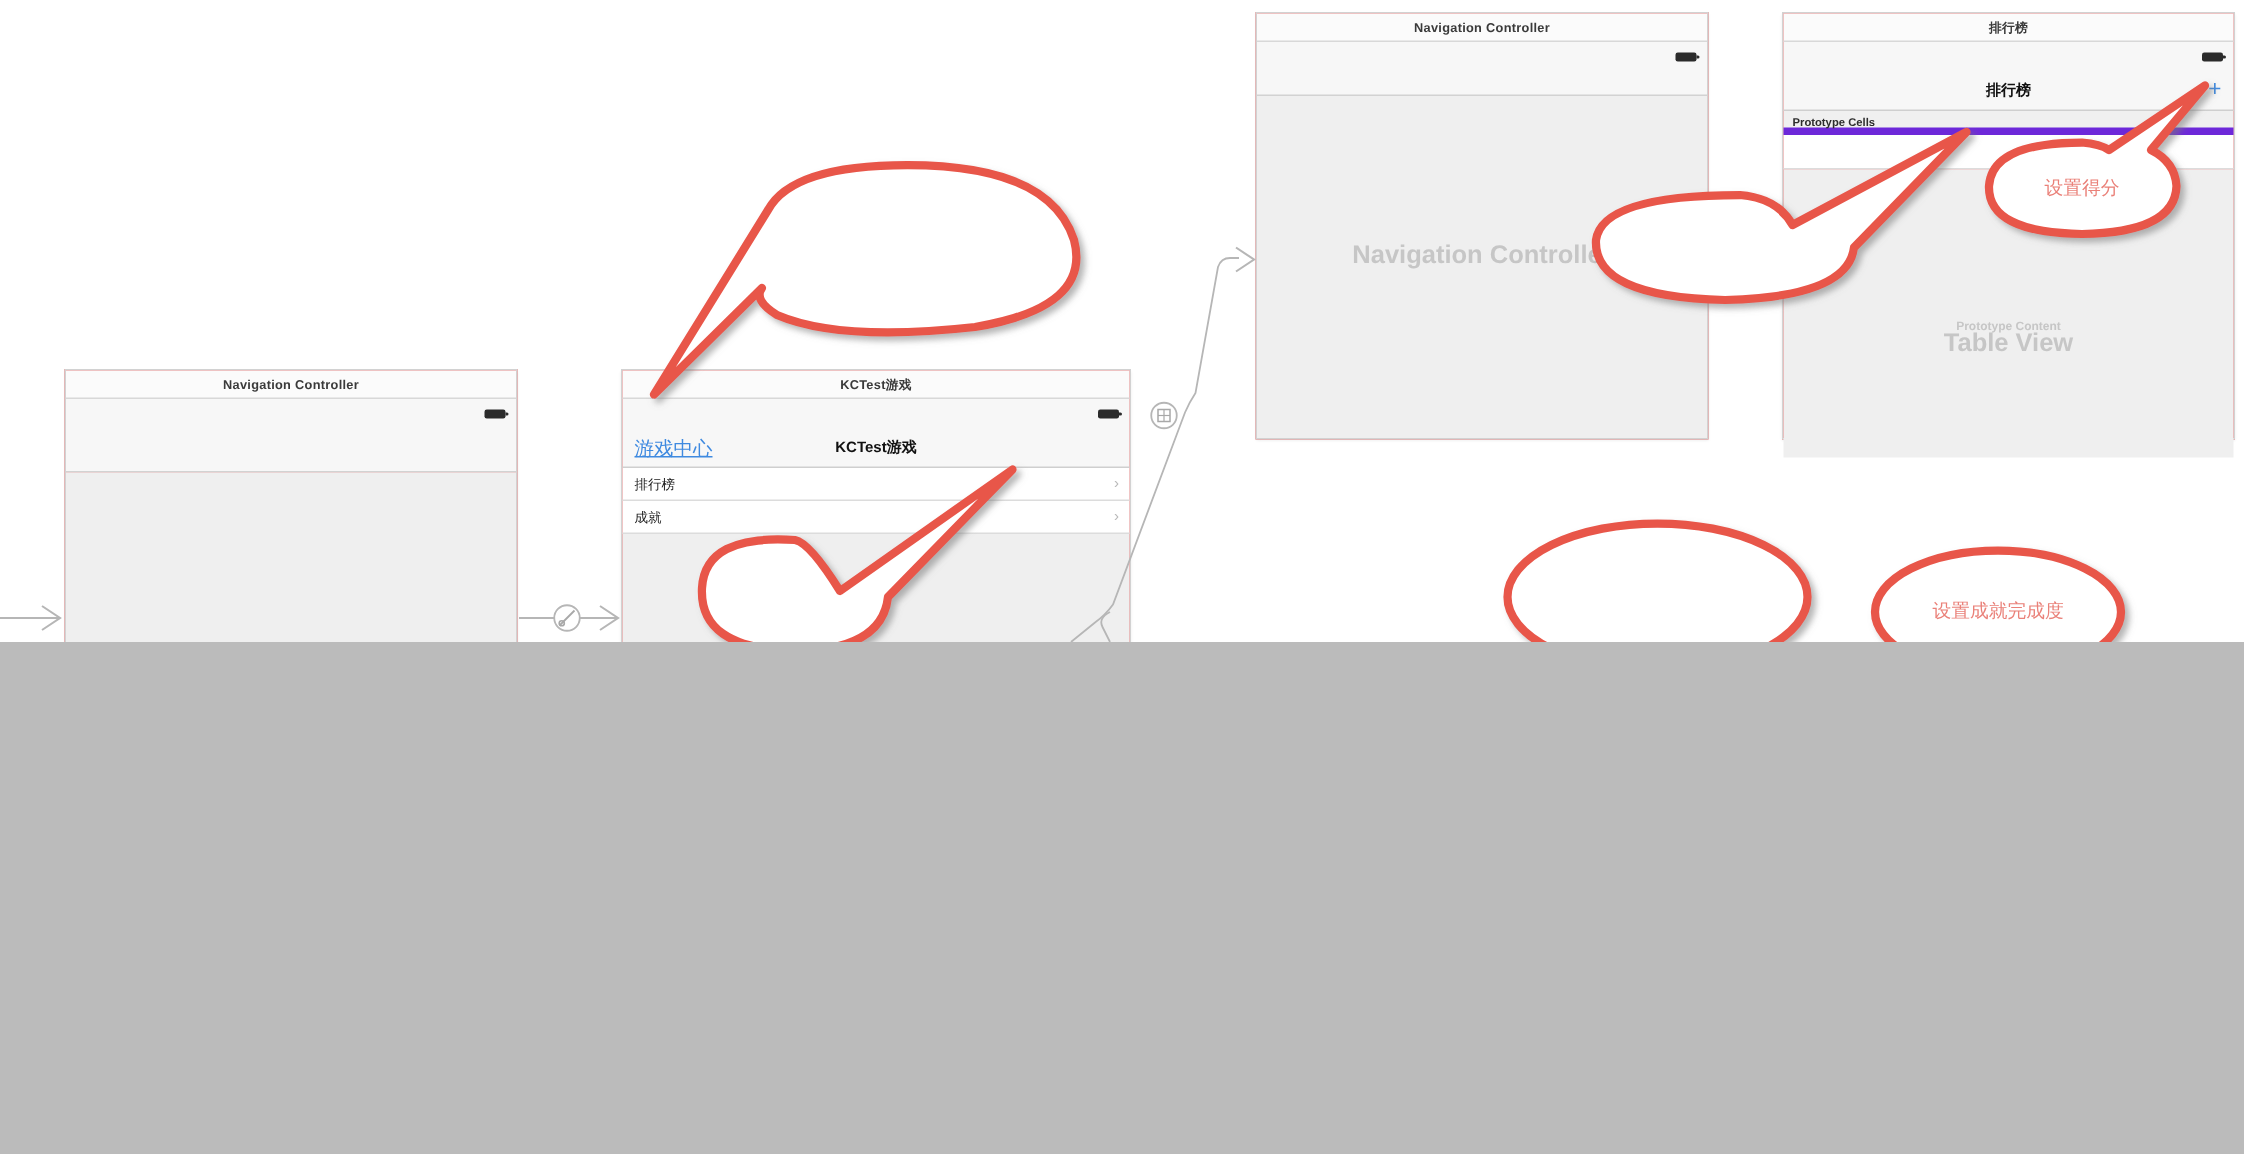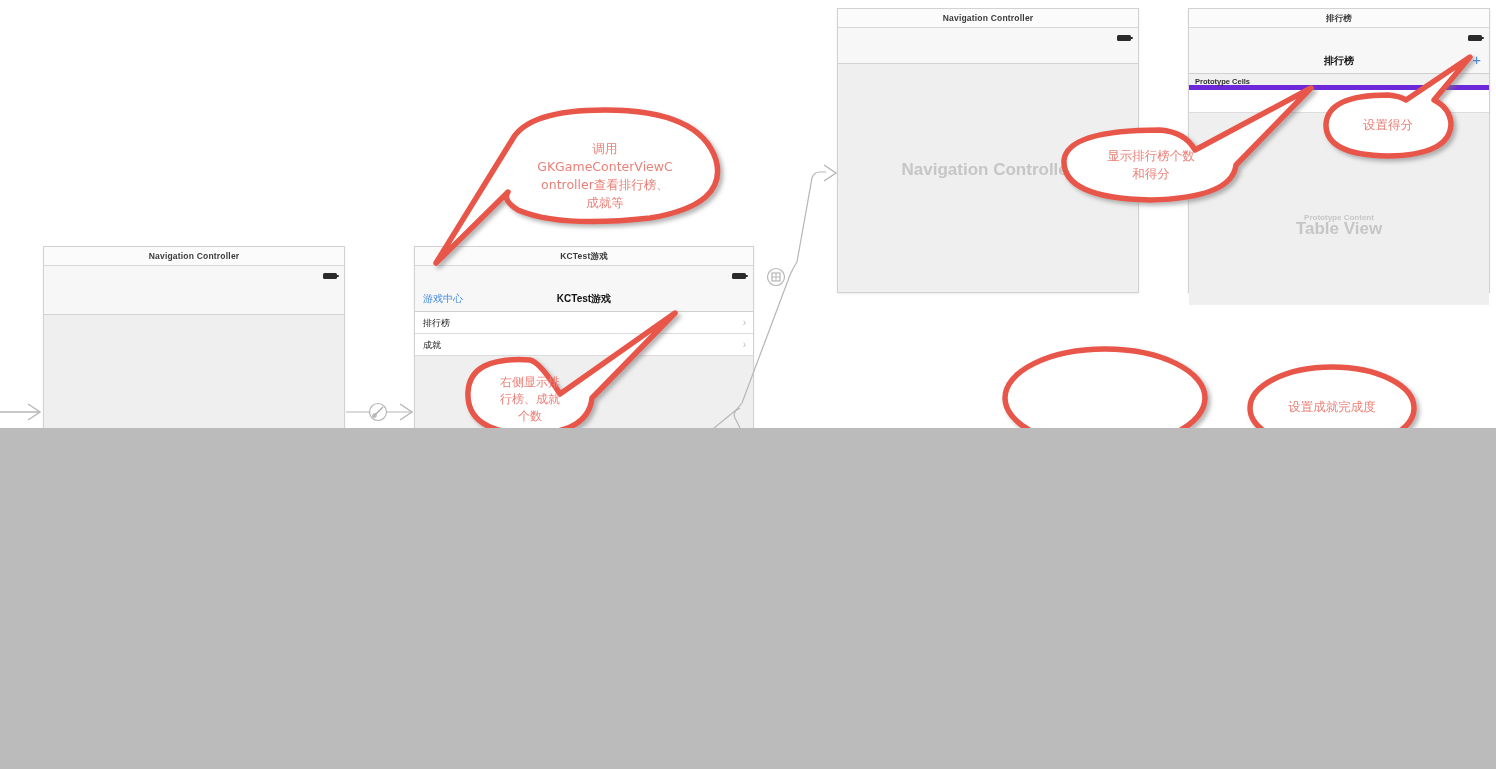--- a/index.html
+++ b/index.html
@@ -88,22 +88,23 @@
     line-height: 24px;
     text-align: center;
     font-size: 10px;
     font-weight: bold;
     color: #111;
   }
   .navbar-left {
     position: absolute;
     left: 8px; top: 0;
     line-height: 24px;
-    font-size: 10px;
+    font-size: 13px;
     color: #3f8ae0;
+    text-decoration: underline;
   }
   .navbar-right-plus {
     position: absolute;
     right: 8px; top: 0;
     line-height: 24px;
     font-size: 15px;
     color: #3f8ae0;
     font-weight: 300;
   }
   .tbl-cell {
@@ -317,37 +318,22 @@
 
       <g filter="url(#soft)">
         <ellipse cx="1105" cy="398" rx="100" ry="49" fill="#ffffff" stroke="#e8564a" stroke-width="5.5"></ellipse>
       </g>
 
       <g filter="url(#soft)">
         <ellipse cx="1332" cy="408" rx="82" ry="41" fill="#ffffff" stroke="#e8564a" stroke-width="5.5"></ellipse>
       </g>
     </svg>
 
-    <div class="callout-text" style="left:516px; top:140px; width:178px;">
-      <div>调用</div>
-      <div>GKGameConterViewC</div>
-      <div>ontroller查看排行榜、</div>
-      <div>成就等</div>
-    </div>
-
-    <div class="callout-text small" style="left:472px; top:374px; width:116px;">
-      <div>右侧显示排</div>
-      <div>行榜、成就</div>
-      <div>个数</div>
-    </div>
-
-    <div class="callout-text" style="left:1072px; top:147px; width:158px;">
-      <div>显示排行榜个数</div>
-      <div>和得分</div>
-    </div>
+
+
 
     <div class="callout-text" style="left:1334px; top:116px; width:108px;text-align:center;">
       <div>设置得分</div>
     </div>
 
 
     <div class="callout-text" style="left:1258px; top:398px; width:148px;">
       <div>设置成就完成度</div>
     </div>
 

